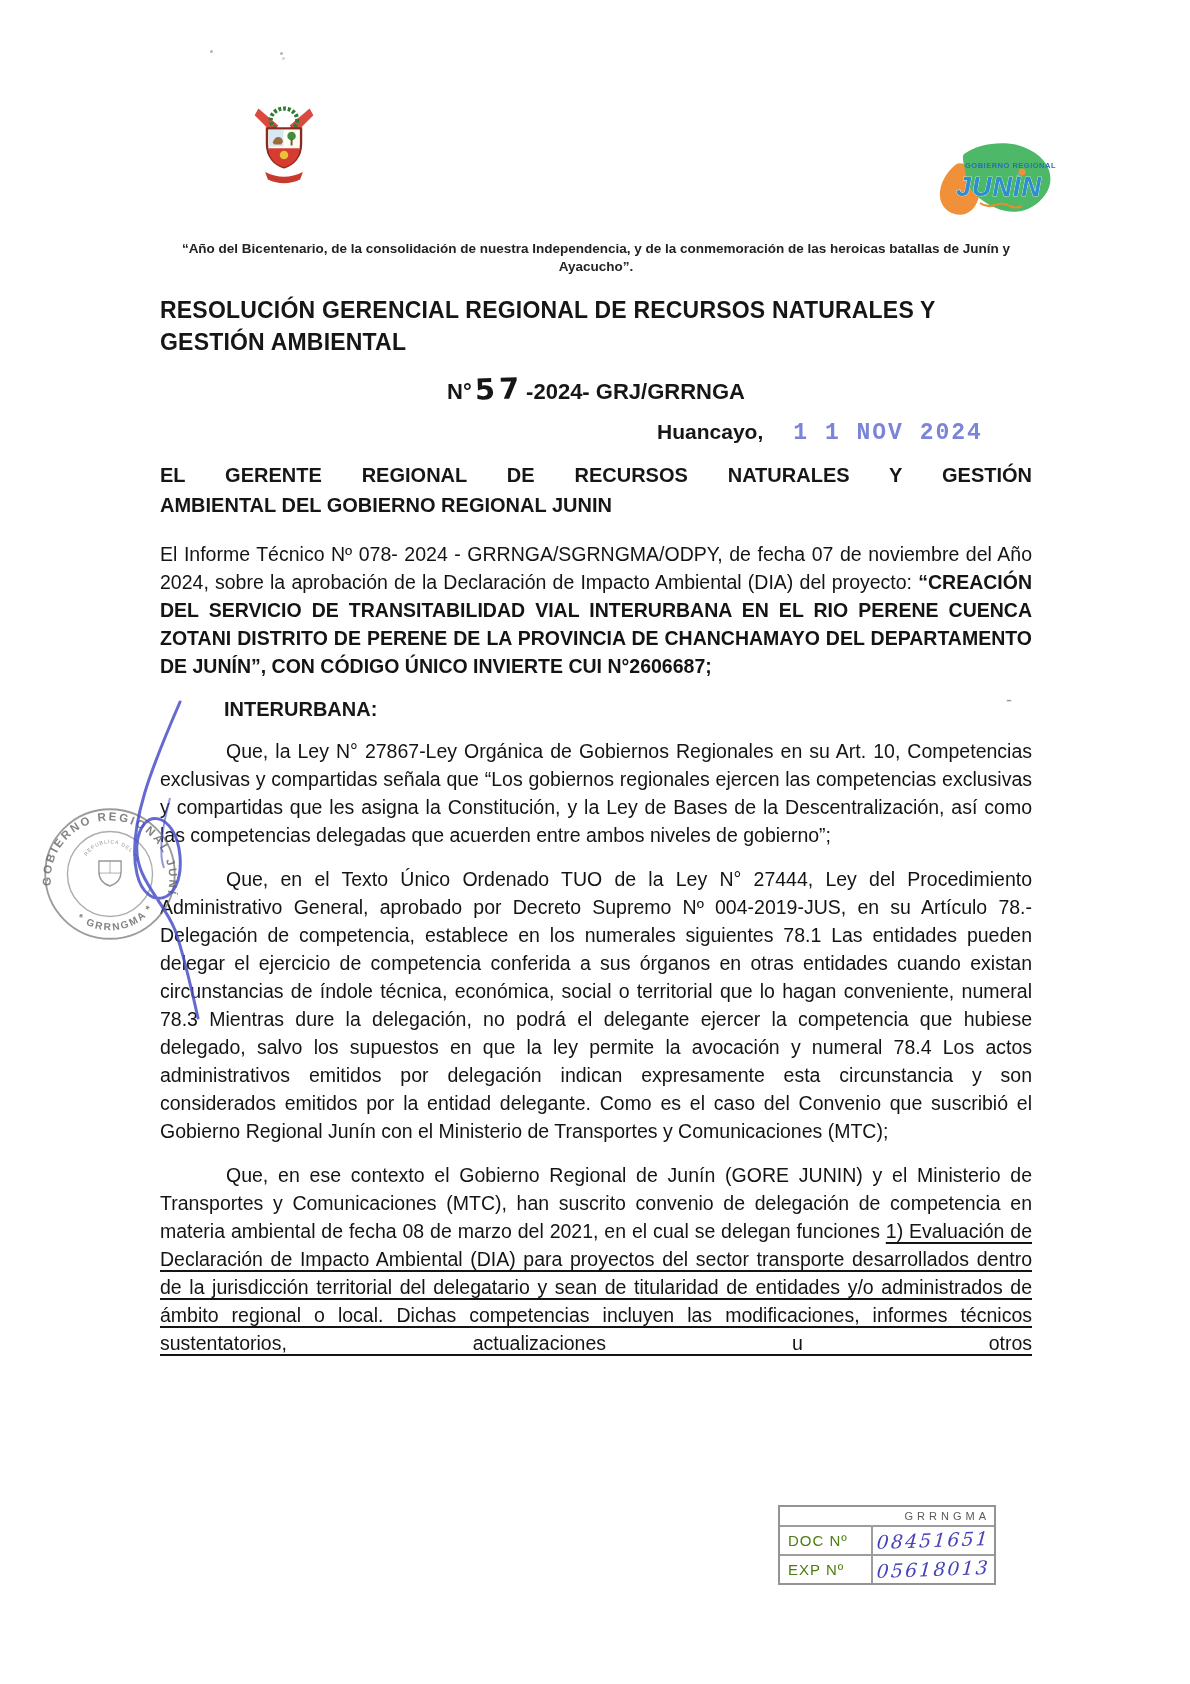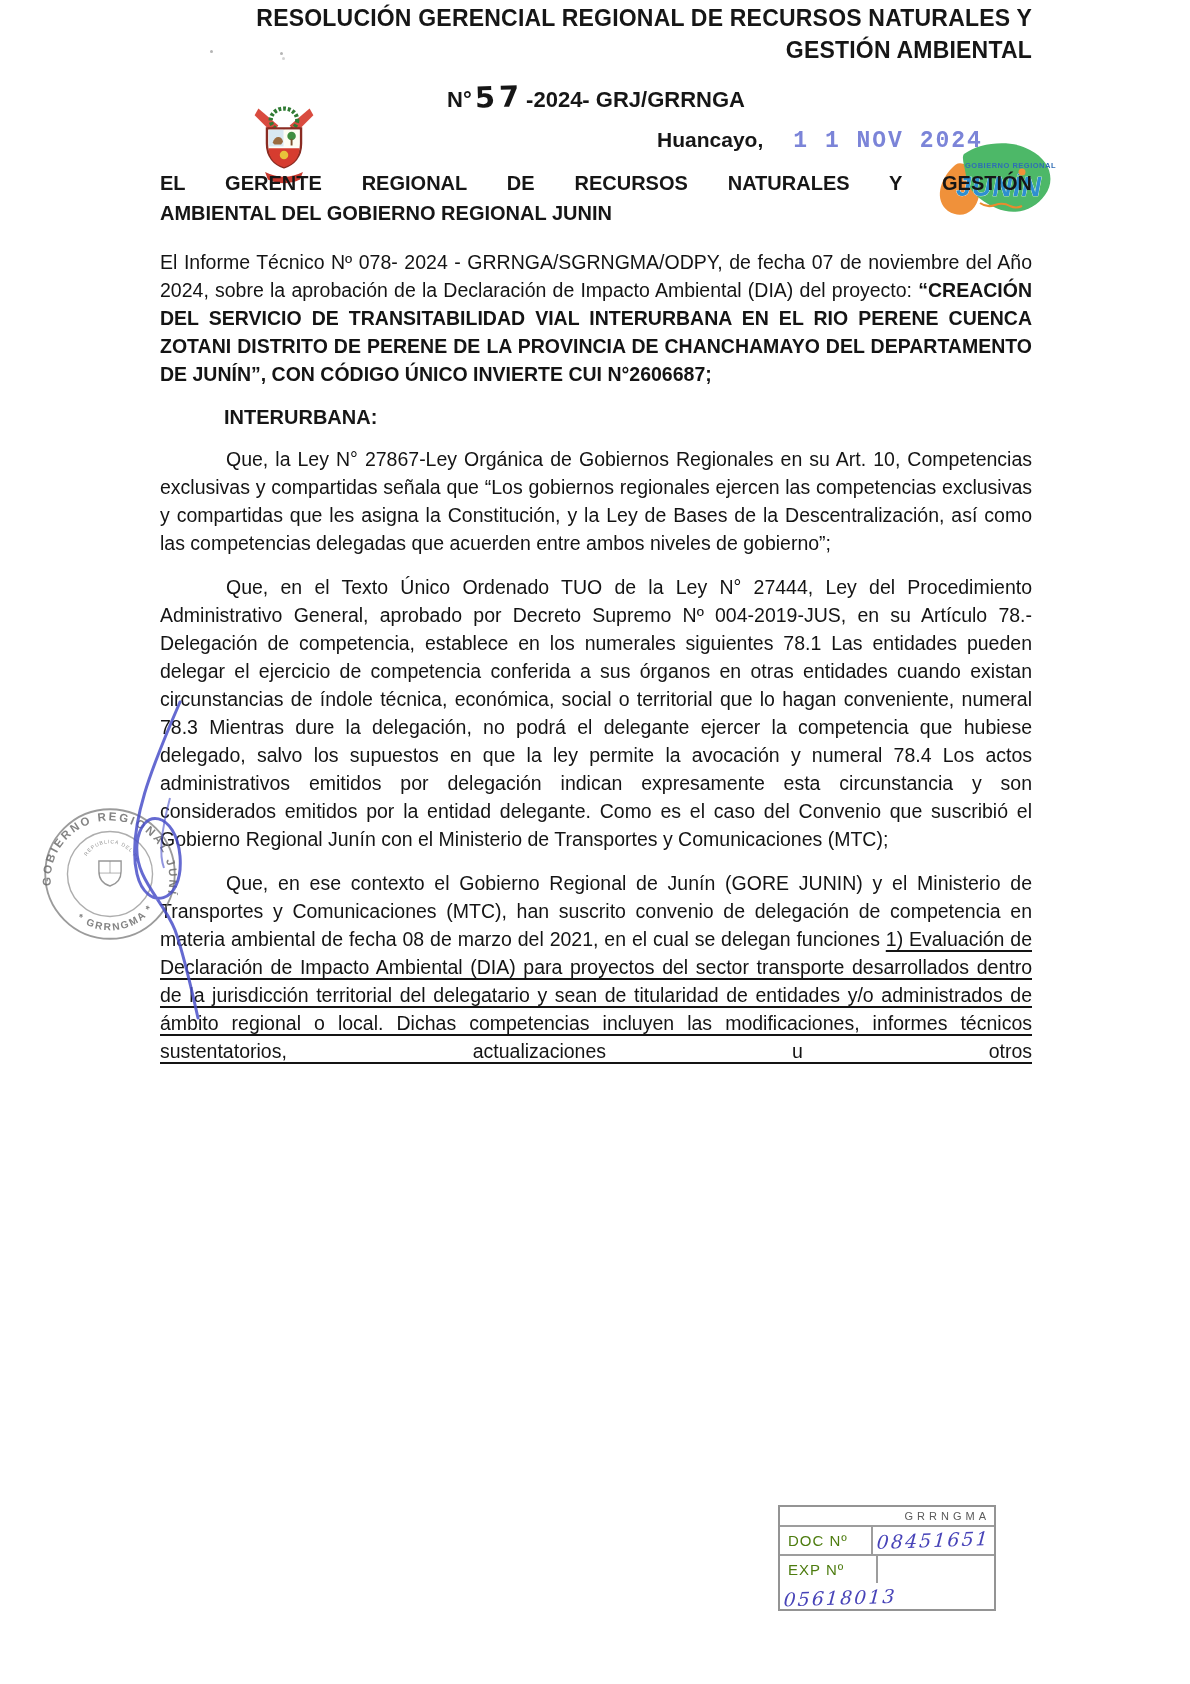--- a/index.html
+++ b/index.html
@@ -9,21 +9,21 @@
 
   
   .crest{position:absolute;left:246px;top:100px;}
   .org-block{position:absolute;left:160px;top:186px;width:352px;text-align:center;}
   .org-name{font-family:"Liberation Serif", serif;font-weight:bold;font-size:21.5px;
             letter-spacing:.5px;white-space:nowrap;color:#1d1d1d;}
   .org-sub{font-size:11px;line-height:13px;color:#2a2a2a;letter-spacing:.3px;}
   .junin-logo{position:absolute;left:918px;top:136px;}
 
   .quote{margin-top:240px;text-align:center;font-weight:bold;font-size:13.5px;line-height:18px;color:#222;}
-  .doc-title{margin-top:2px;text-align:right;font-weight:bold;font-size:23px;line-height:32px;letter-spacing:.2px;}
+  .doc-title{margin-top:18px;text-align:left;font-weight:bold;font-size:23px;line-height:32px;letter-spacing:.2px;}
   .num-line{margin-top:14px;text-align:center;font-weight:bold;font-size:22px;}
   .hand-num{display:inline-block;font-family:"DejaVu Sans", sans-serif;font-size:29px;font-weight:bold;
             transform:rotate(-2deg);letter-spacing:4px;margin:0 3px;}
   .date-line{margin-top:14px;padding-left:448px;display:flex;align-items:baseline;gap:30px;justify-content:center;}
   .date-city{font-weight:bold;font-size:21px;}
   .date-stamp{font-family:"Liberation Mono", monospace;font-weight:bold;font-size:23px;
               color:#7b84d8;letter-spacing:2px;white-space:nowrap;}
 
   
   .para{font-size:19.5px;line-height:28px;text-align:justify;color:#141414;}
@@ -37,21 +37,21 @@
   .last-just{text-align-last:justify;}
 
   
   .round-stamp{position:absolute;left:36px;top:798px;}
   .signature{position:absolute;left:58px;top:688px;pointer-events:none;}
   .doc-stamp{position:absolute;left:778px;top:1505px;width:214px;border:2px solid rgba(60,60,60,.55);
              background:rgba(255,255,255,.5);}
   .doc-stamp .hdr{text-align:right;font-size:11px;letter-spacing:4px;color:#5a5a5a;
                   padding:3px 4px;border-bottom:2px solid rgba(60,60,60,.5);}
   .doc-stamp .row{display:flex;border-bottom:2px solid rgba(60,60,60,.5);}
-  .doc-stamp .row:last-child{border-bottom:none;flex-direction:column;}
+  .doc-stamp .row:last-child{border-bottom:none;}
   .doc-stamp .lbl{width:84px;padding:5px 4px 5px 8px;font-size:15px;color:#4d7c0f;letter-spacing:1px;
                   border-right:2px solid rgba(60,60,60,.5);}
   .doc-stamp .val{flex:1;padding:2px 4px;font-family:"DejaVu Serif", serif;font-style:italic;
                   font-size:19px;color:#4743b8;letter-spacing:2px;transform:skewX(-6deg) rotate(-2deg);}
   .dash-artifact{position:absolute;left:1006px;top:690px;color:#9a9a9a;font-size:18px;}
   .speck{position:absolute;width:3px;height:3px;background:#b5b5b5;border-radius:50%;}
 </style>
 </head>
 <body>
 
@@ -86,20 +86,21 @@
       <text x="47" y="32" font-size="7.5" font-weight="bold" fill="#2f6db5" letter-spacing=".5">GOBIERNO REGIONAL</text>
       <text x="38" y="60" font-size="27" font-weight="bold" font-style="italic" fill="#2e8fd0" stroke="#ffffff" stroke-width="0.6" paint-order="stroke" letter-spacing="1">JUNÍN</text>
       <circle cx="104" cy="36" r="3.5" fill="#f0913a"></circle>
       <path d="M62,67 q7,5 15,2 q8,-3 15,1 q6,3 12,0" fill="none" stroke="#e98b2e" stroke-width="2"></path>
     </svg>
   </div>
 
   <div class="dash-artifact">-</div>
 
   <div class="content">
+    <div class="quote">“Año del Bicentenario, de la consolidación de nuestra Independencia, y de la conmemoración de las heroicas batallas de Junín y Ayacucho”.</div>
 
     <div class="doc-title">RESOLUCIÓN GERENCIAL REGIONAL DE RECURSOS NATURALES Y GESTIÓN AMBIENTAL</div>
 
     <div class="num-line"><span>N°</span><span class="hand-num">57</span><span>-2024- GRJ/GRRNGA</span></div>
 
     <div class="date-line">
       <span class="date-city">Huancayo,</span>
       <span class="date-stamp">1 1 NOV 2024</span>
     </div>
 

